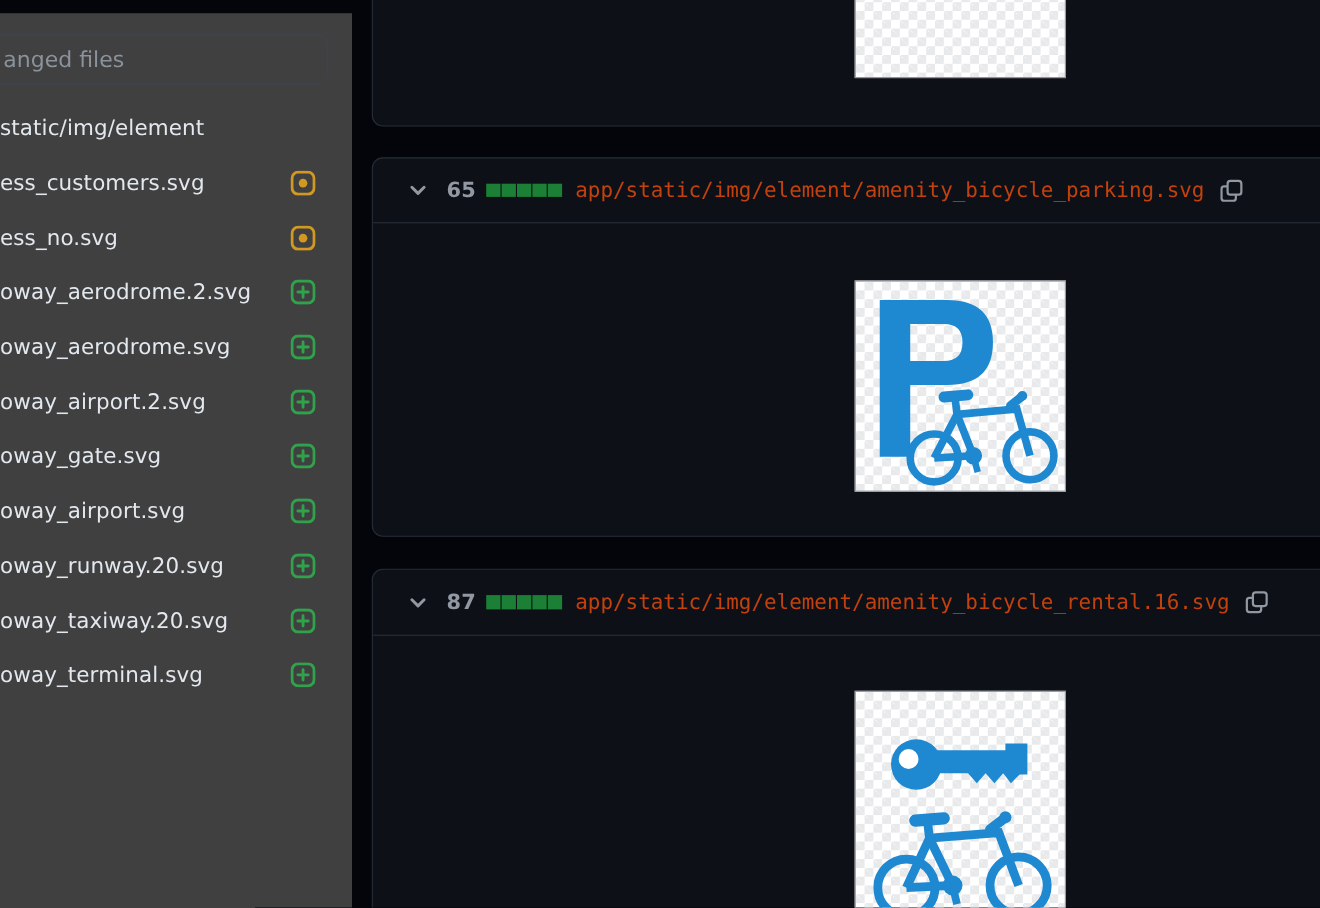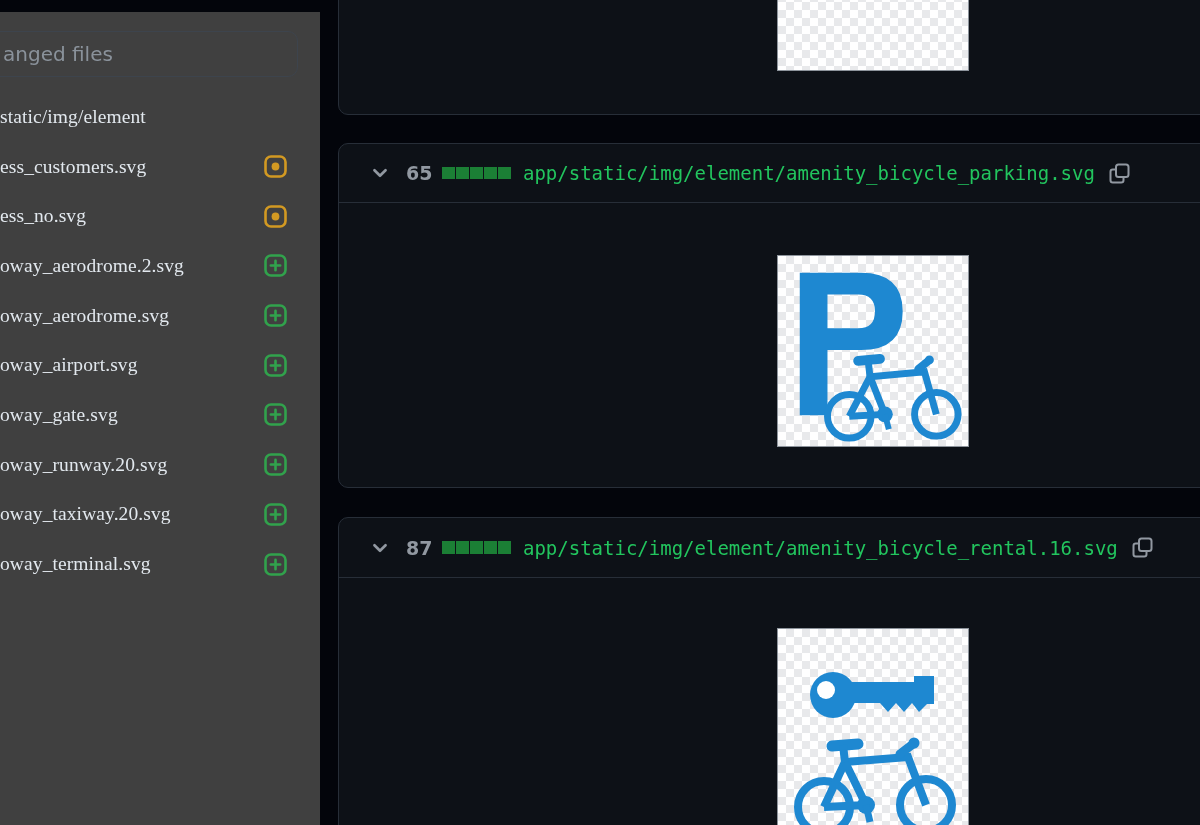--- a/index.html
+++ b/index.html
@@ -13,21 +13,21 @@
 
   
   .sidebar { position:absolute; left:0; top:12px; width:320px; height:825px; background:#404040; }
   .filter-input {
     position:absolute; left:-62px; top:19px; width:360px; height:46px;
     background:transparent; border:1px solid #3d444d; border-radius:10px;
     color:#8a929b; font-size:20px; padding-left:64px;
     font-family:"DejaVu Sans","Liberation Sans",sans-serif; outline:none;
   }
   .filter-input::placeholder { color:#8a929b; opacity:1; }
-  .tree { position:absolute; top:80px; left:0; width:100%; list-style:none;font-family:Liberation Serif, serif; }
+  .tree { position:absolute; top:80px; left:0; width:100%; list-style:none; }
   .tree-row { height:49.7px; display:flex; align-items:center; position:relative; cursor:pointer; }
   .tree-label { font-size:19.5px; color:#e2e8ee; white-space:nowrap; overflow:hidden; letter-spacing:0.1px; }
   .status-icon { position:absolute; right:33px; width:23px; height:23px; }
 
   
   .panel {
     position:absolute; left:338px; width:1070px;
     background:#0d1117; border:1px solid #272e38; border-radius:10px;
   }
   .panel-partial { top:-85px; height:200px; }
@@ -35,21 +35,21 @@
   .panel-two { top:517px; height:400px; }
 
   .file-header { height:59px; display:flex; align-items:center; padding:0 20px 0 30px; border-bottom:1px solid #272e38; }
   .panel-two .file-header { height:60px; }
   .collapse-btn { background:none; border:none; cursor:pointer; width:22px; height:22px; display:flex; align-items:center; justify-content:center; padding:0; }
   .changes-count { margin-left:15px; min-width:26px; text-align:right; font-size:19px; font-weight:bold; color:#9198a1; }
   .diffstat { margin-left:10px; display:flex; gap:1.5px; }
   .diffstat span { width:12.5px; height:12.5px; background:#1b7f35; display:inline-block; }
   .file-path {
     margin-left:12px; font-family:"DejaVu Sans Mono","Liberation Mono",monospace;
-    font-size:19px; color:#22c55e; white-space:nowrap;
+    font-size:19px; color:#c2410c; white-space:nowrap;
   }
   .copy-btn { background:none; border:none; cursor:pointer; margin-left:12px; padding:0; display:flex; }
 
   .panel-body { position:relative; width:100%; }
   .img-frame {
     position:absolute; left:50%; transform:translateX(-50%);
     width:192px; border:1px solid #8d949c;
     background-color:#ffffff;
     background-image:
       linear-gradient(45deg,#e8e9eb 25%,transparent 25%,transparent 75%,#e8e9eb 75%,#e8e9eb),
@@ -106,32 +106,40 @@
 
       <li class="tree-row">
         <span class="tree-label">oway_aerodrome.svg</span>
         <svg class="status-icon" viewBox="0 0 23 23">
           <rect x="1.5" y="1.5" width="20" height="20" rx="5.5" fill="none" stroke="#31a24c" stroke-width="2.6"></rect>
           <path d="M11.5 6.8 V16.2 M6.8 11.5 H16.2" stroke="#31a24c" stroke-width="2.6" stroke-linecap="round"></path>
         </svg>
 
       </li>
 
+      <li class="tree-row">
+        <span class="tree-label">oway_airport.2.svg</span>
+        <svg class="status-icon" viewBox="0 0 23 23">
+          <rect x="1.5" y="1.5" width="20" height="20" rx="5.5" fill="none" stroke="#31a24c" stroke-width="2.6"></rect>
+          <path d="M11.5 6.8 V16.2 M6.8 11.5 H16.2" stroke="#31a24c" stroke-width="2.6" stroke-linecap="round"></path>
+        </svg>
+
+      </li>
+
+      <li class="tree-row">
+        <span class="tree-label">oway_gate.svg</span>
+        <svg class="status-icon" viewBox="0 0 23 23">
+          <rect x="1.5" y="1.5" width="20" height="20" rx="5.5" fill="none" stroke="#31a24c" stroke-width="2.6"></rect>
+          <path d="M11.5 6.8 V16.2 M6.8 11.5 H16.2" stroke="#31a24c" stroke-width="2.6" stroke-linecap="round"></path>
+        </svg>
+
+      </li>
 
       <li class="tree-row">
         <span class="tree-label">oway_airport.svg</span>
-        <svg class="status-icon" viewBox="0 0 23 23">
-          <rect x="1.5" y="1.5" width="20" height="20" rx="5.5" fill="none" stroke="#31a24c" stroke-width="2.6"></rect>
-          <path d="M11.5 6.8 V16.2 M6.8 11.5 H16.2" stroke="#31a24c" stroke-width="2.6" stroke-linecap="round"></path>
-        </svg>
-
-      </li>
-
-      <li class="tree-row">
-        <span class="tree-label">oway_gate.svg</span>
         <svg class="status-icon" viewBox="0 0 23 23">
           <rect x="1.5" y="1.5" width="20" height="20" rx="5.5" fill="none" stroke="#31a24c" stroke-width="2.6"></rect>
           <path d="M11.5 6.8 V16.2 M6.8 11.5 H16.2" stroke="#31a24c" stroke-width="2.6" stroke-linecap="round"></path>
         </svg>
 
       </li>
 
 
       <li class="tree-row">
         <span class="tree-label">oway_runway.20.svg</span>

